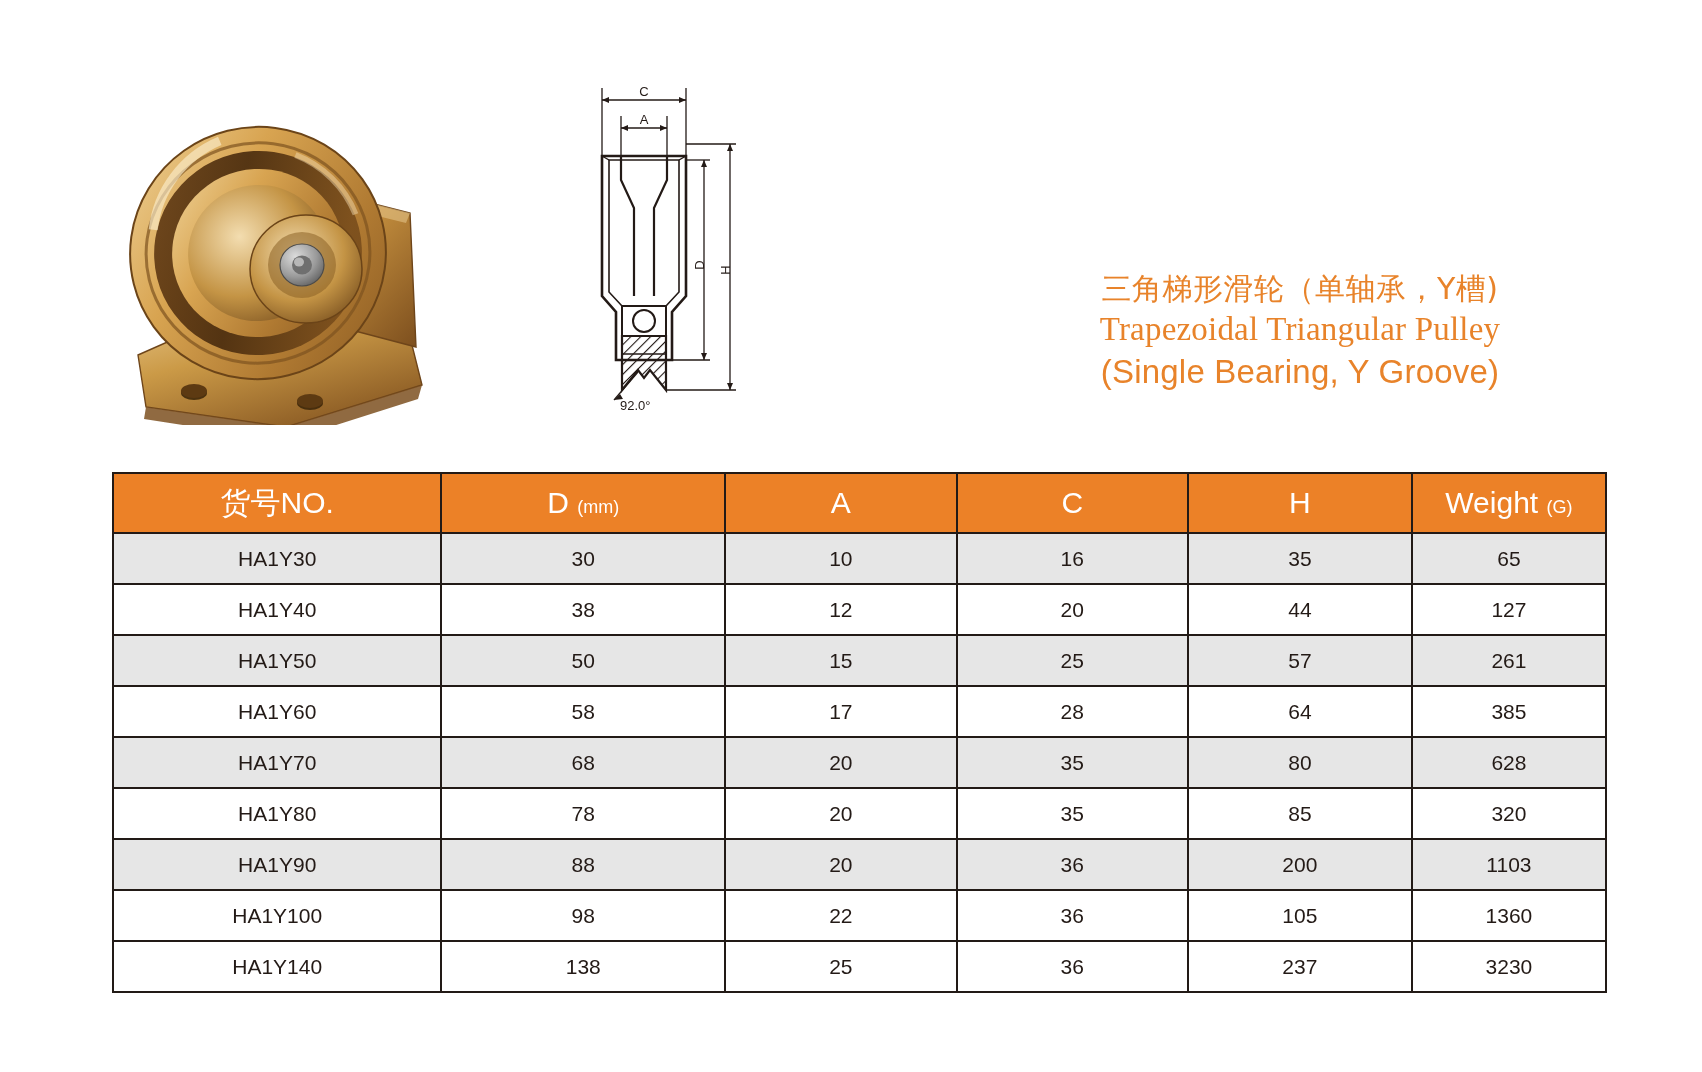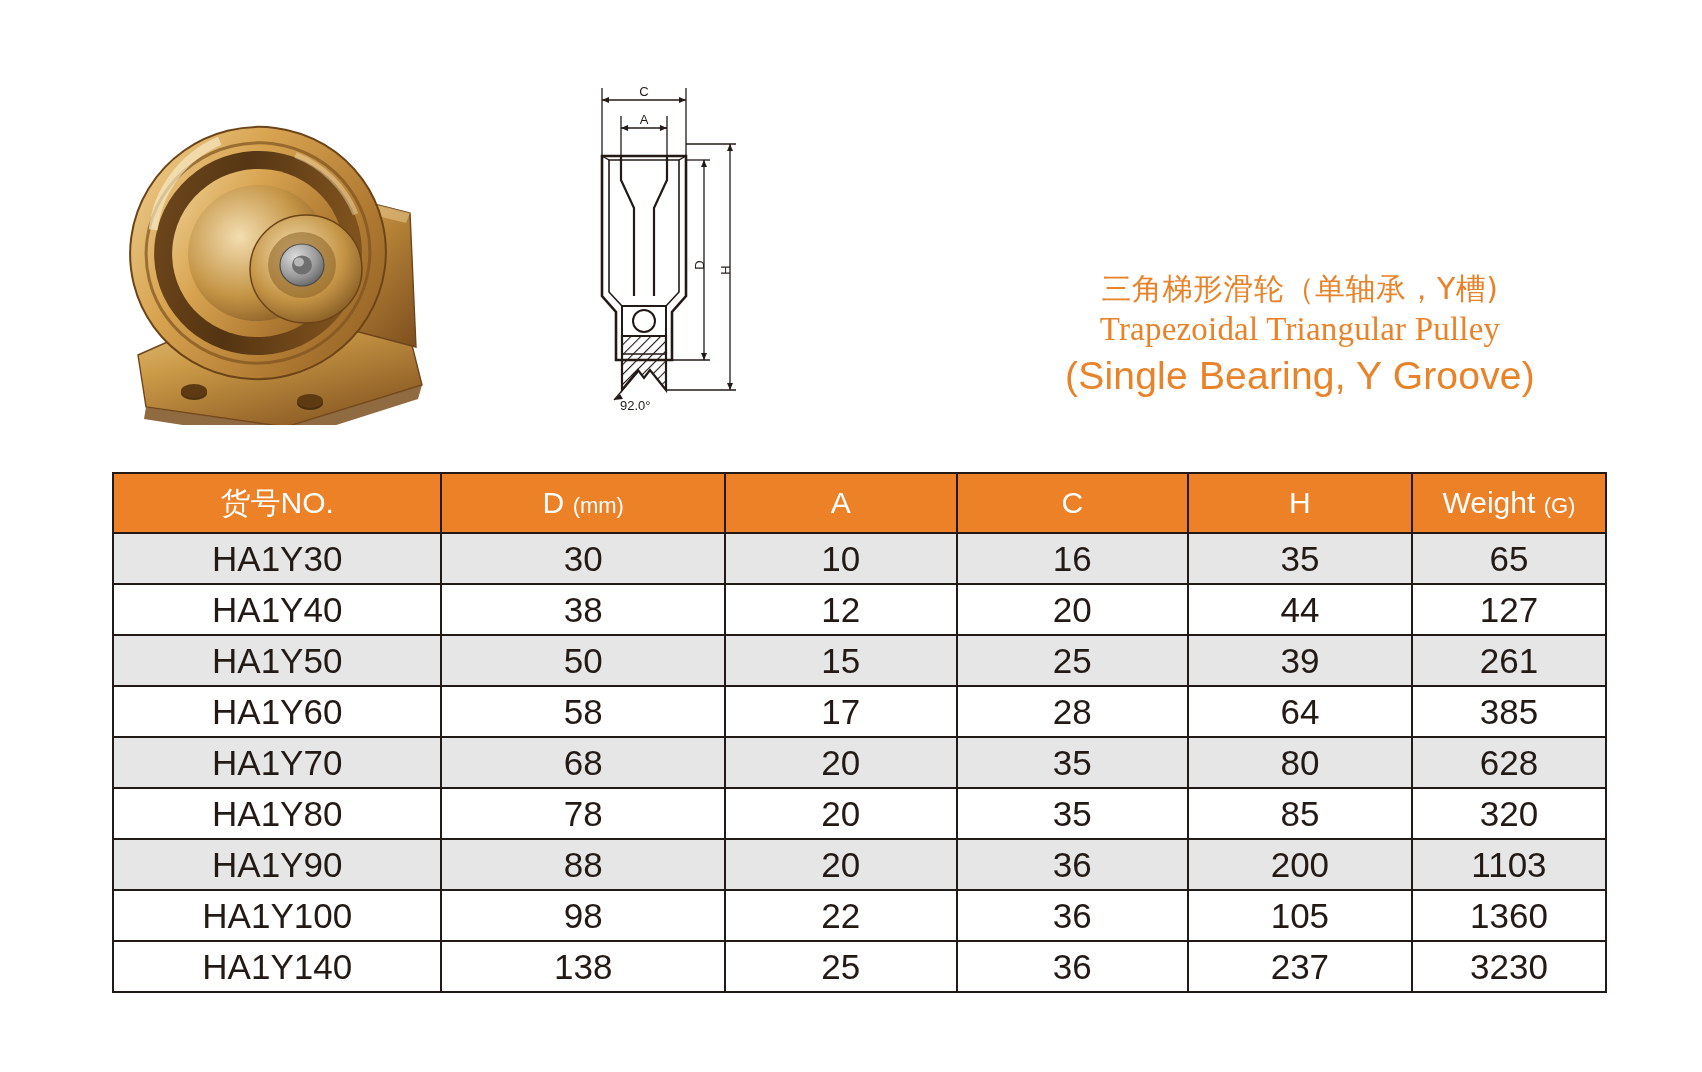--- a/index.html
+++ b/index.html
@@ -51,21 +51,21 @@
     letter-spacing: 0.5px;
     white-space: nowrap;
   }
   .title-en-1 {
     font-size: 33px;
     letter-spacing: 0.2px;
     white-space: nowrap;
     font-family: Liberation Serif, serif;
   }
   .title-en-2 {
-    font-size: 39px;
+    font-size: 33px;
     letter-spacing: 0.2px;
     white-space: nowrap;
   }
 
   
   .spec-table-wrap {
     position: absolute;
     left: 112px;
     top: 472px;
     width: 1495px;
@@ -82,24 +82,24 @@
     font-weight: normal;
     color: #231a16;
   }
   table.spec-table thead th {
     background: #ec8127;
     color: #ffffff;
     height: 56px;
     font-size: 30px;
     border-color: #231a16;
   }
-  .hdr-unit { font-size: 22px; margin-top: 35px; }
+  .hdr-unit { font-size: 18px; margin-top: 35px; }
   table.spec-table tbody td {
     height: 47px;
-    font-size: 35px;
+    font-size: 21px;
     background: #ffffff;
   }
   table.spec-table tbody tr.odd td {
     background: #e6e6e6;
   }
   
   col.c-no     { width: 22.0%; }
   col.c-d      { width: 19.0%; }
   col.c-a      { width: 15.5%; }
   col.c-c      { width: 15.5%; }
@@ -295,21 +295,21 @@
           <td>12</td>
           <td>20</td>
           <td>44</td>
           <td>127</td>
         </tr>
         <tr class="odd">
           <td>HA1Y50</td>
           <td>50</td>
           <td>15</td>
           <td>25</td>
-          <td>39</td>
+          <td>57</td>
           <td>261</td>
         </tr>
         <tr class="even">
           <td>HA1Y60</td>
           <td>58</td>
           <td>17</td>
           <td>28</td>
           <td>64</td>
           <td>385</td>
         </tr>

